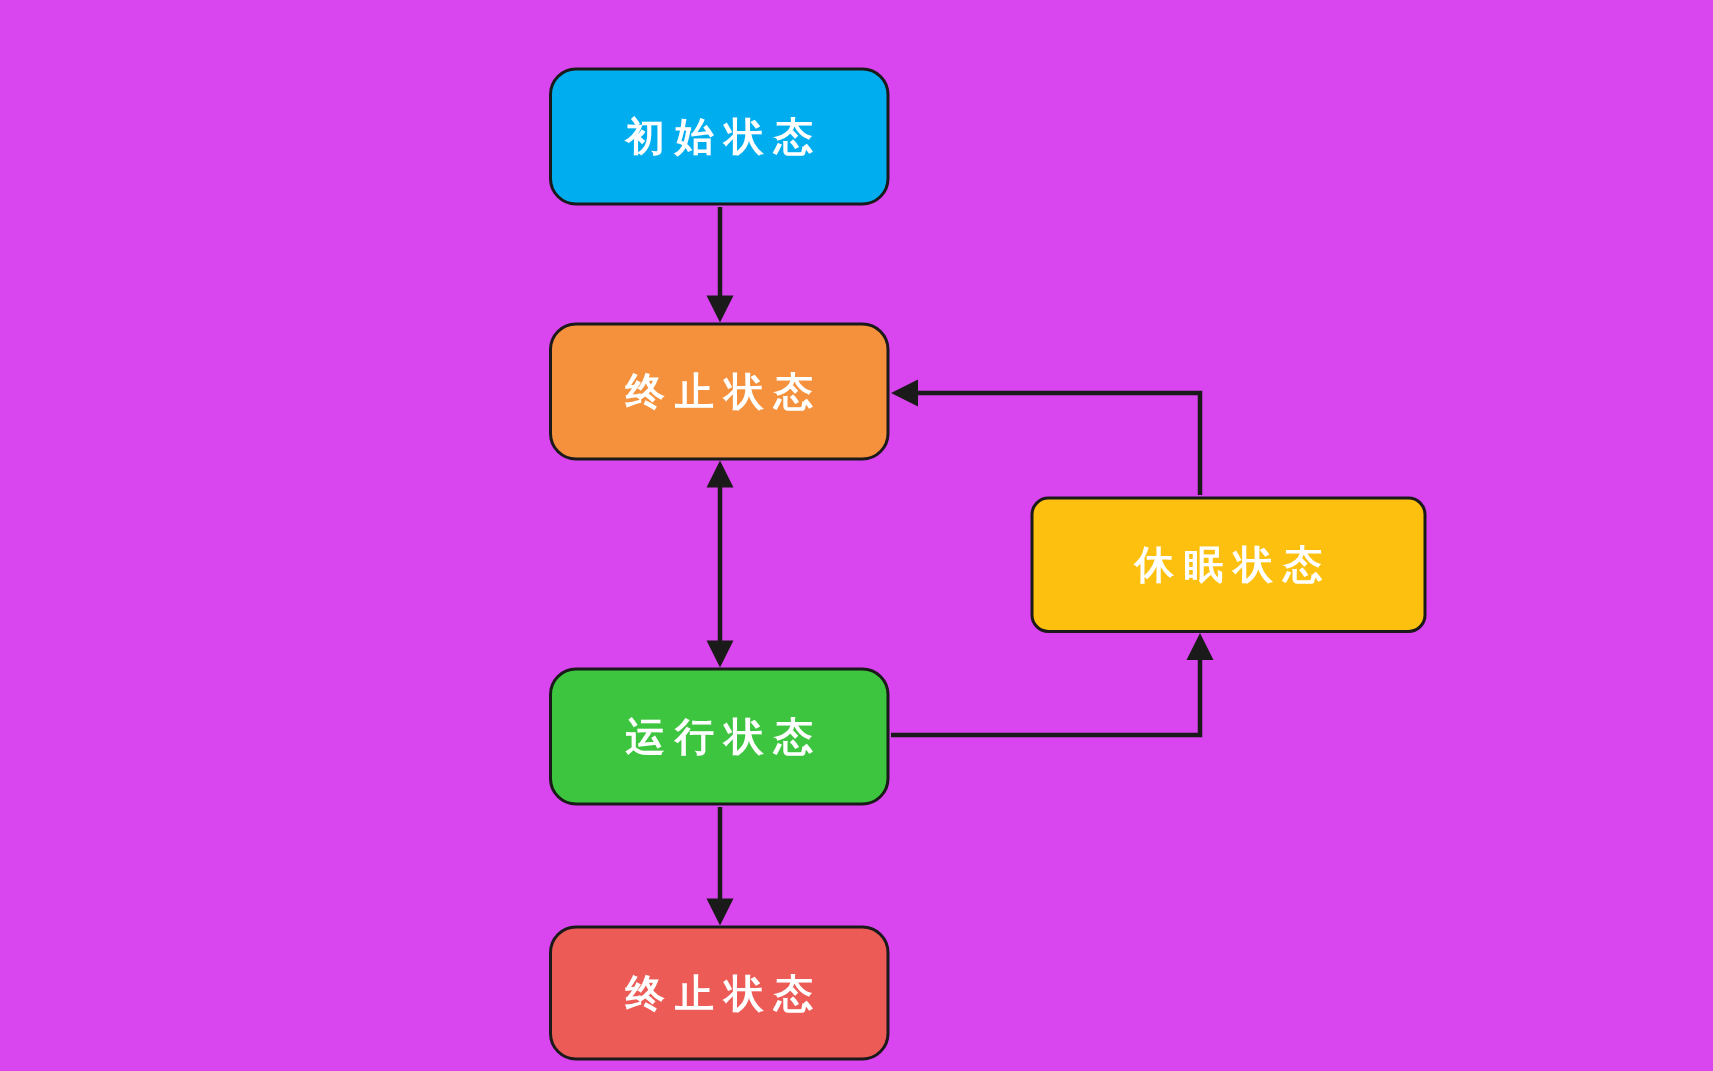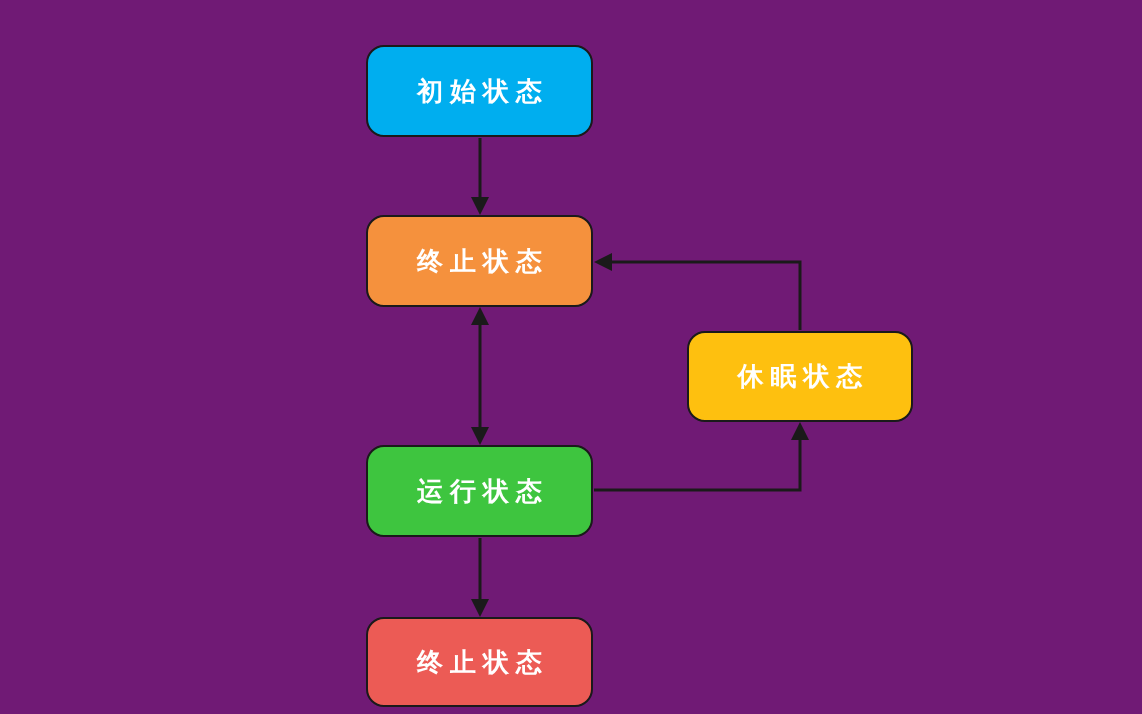--- a/index.html
+++ b/index.html
@@ -4,21 +4,21 @@
 <style>
   html, body {
     margin: 0;
     padding: 0;
     background: #ffffff;
   }
   .canvas {
     position: relative;
     width: 1142px;
     height: 714px;
-    background: #701a75;
+    background: #d946ef;
     font-family: "Liberation Sans", "DejaVu Sans", sans-serif;
     overflow: hidden;
   }
   .node {
     position: absolute;
     box-sizing: border-box;
     border: 2px solid #1a1a1a;
     border-radius: 18px;
     display: flex;
     align-items: center;
@@ -48,21 +48,21 @@
     stroke-width: 3;
     fill: none;
   }
   .edges-layer polygon {
     fill: #1a1a1a;
     stroke: none;
   }
   
   #node-initial    { left: 366px; top: 45px;  width: 227px; height: 92px; }
   #node-runnable   { left: 366px; top: 215px; width: 227px; height: 92px; }
-  #node-sleeping   { left: 687px; top: 331px; width: 226px; height: 91px; }
+  #node-sleeping   { left: 687px; top: 331px; width: 264px; height: 91px; border-radius: 12px; }
   #node-running    { left: 366px; top: 445px; width: 227px; height: 92px; }
   #node-terminated { left: 366px; top: 617px; width: 227px; height: 90px; }
 </style>
 </head>
 <body>
 
 <div class="canvas">
 
   <svg class="edges-layer" viewBox="0 0 1142 714" xmlns="http://www.w3.org/2000/svg">
 

